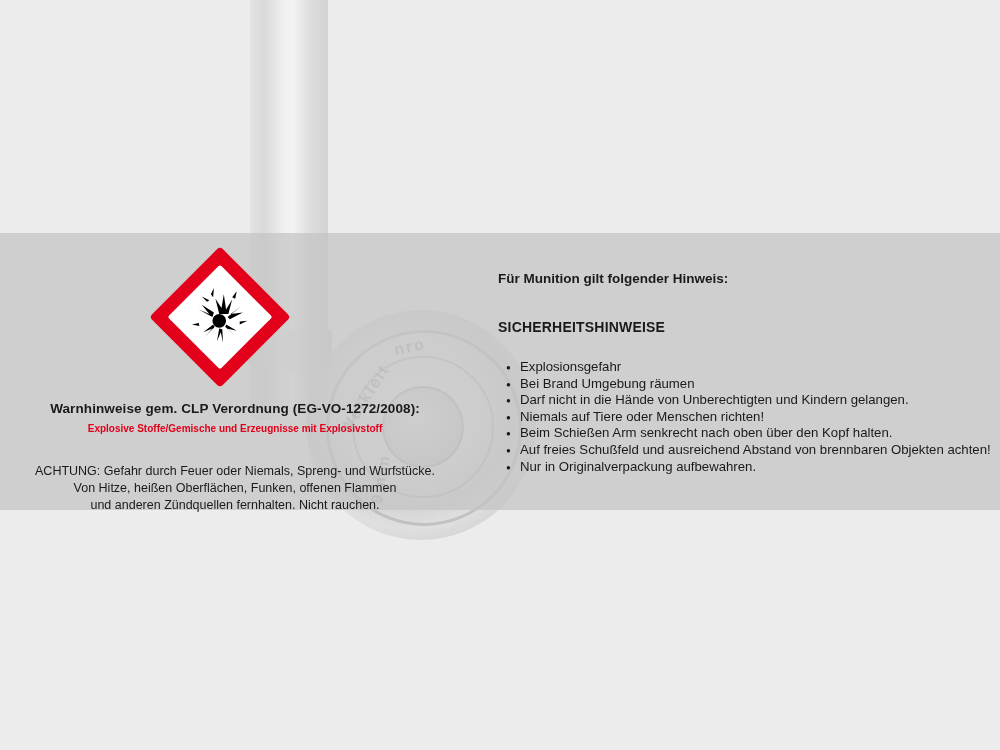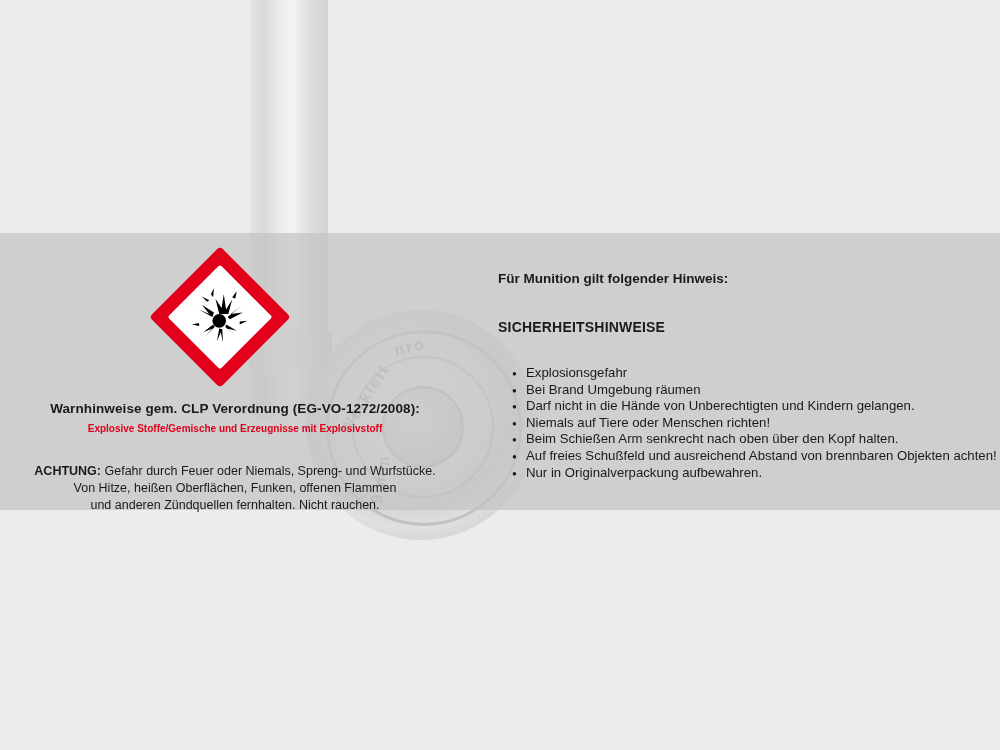--- a/index.html
+++ b/index.html
@@ -166,21 +166,21 @@
     font-weight: bold;
     color: #e2001a;
   }
   #attention-block {
     top: 230px;
     font-size: 12.5px;
     line-height: 17px;
     color: #1a1a1a;
   }
   #attention-block .bold {
-    font-weight: bold;
+    font-weight: normal;
   }
 
   
   #right-col {
     position: absolute;
     left: 498px;
     top: 233px;
     width: 490px;
     color: #1a1a1a;
   }
@@ -196,21 +196,21 @@
     top: 86px;
     left: 0;
     font-size: 14px;
     font-weight: bold;
     letter-spacing: .2px;
   }
   #safety-list {
     position: absolute;
     top: 118px;
     left: 0;
-    margin: 14px;
+    margin: 8px;
     padding: 0;
     list-style: none;
   }
   #safety-list li {
     font-size: 13.2px;
     line-height: 16.6px;
     padding-left: 14px;
     position: relative;
     white-space: nowrap;
   }

